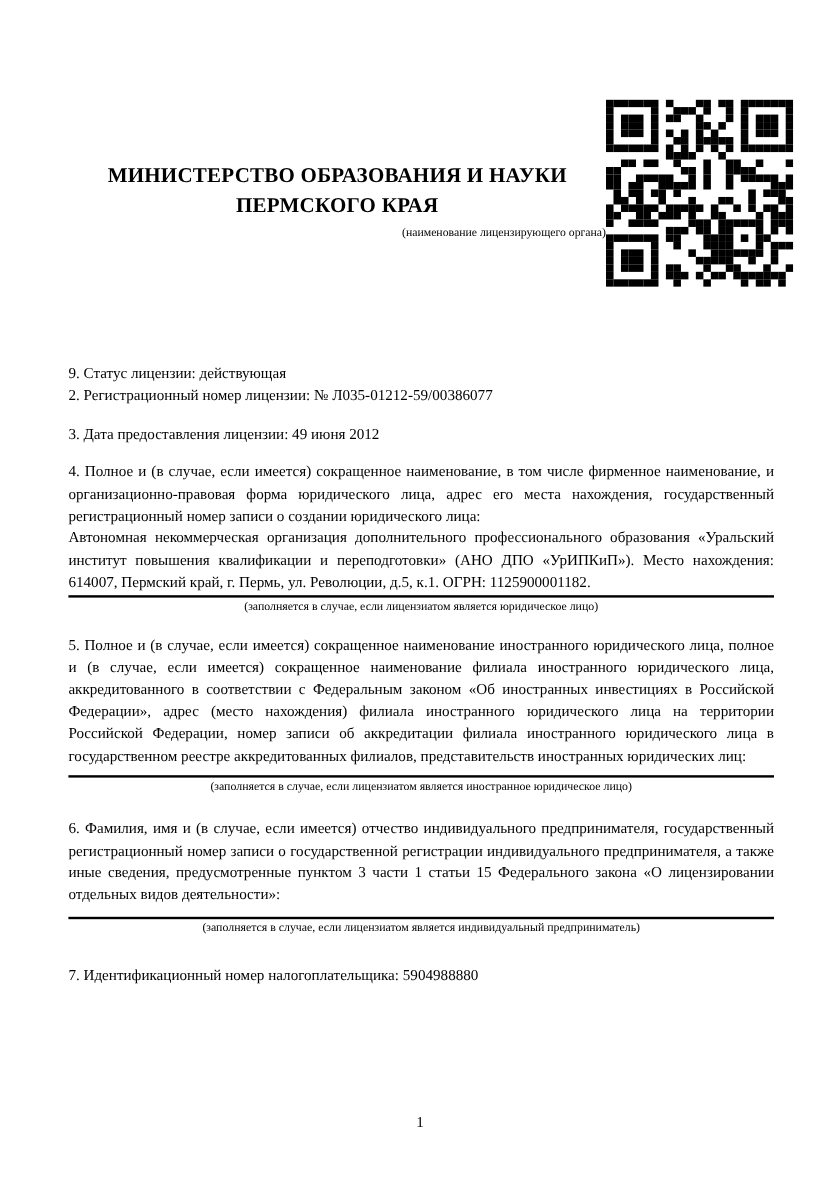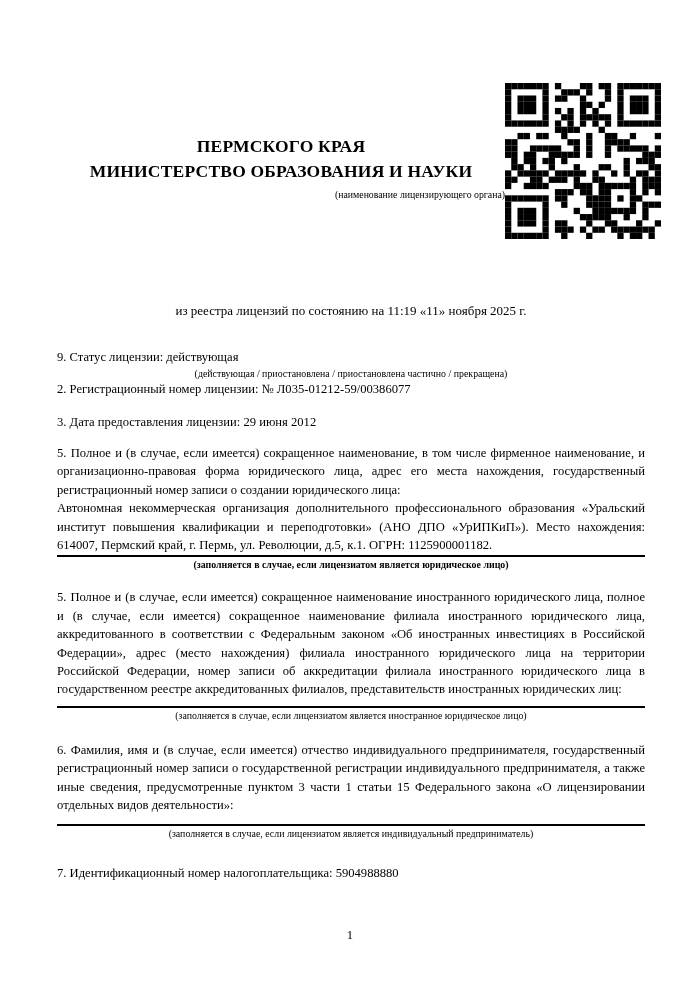--- a/index.html
+++ b/index.html
@@ -20,21 +20,21 @@
   .item{margin-top:0;}
   .just{text-align:justify;}
   .cap{font-size:9.9px;line-height:12px;text-align:center;}
   .rule{border-top:2px solid #000;height:0;margin-top:2px;}
   .mt-item1{margin-top:27px;}
   .cap-item1{margin-top:2px;}
   .mt-item2{}
   .mt-item3{margin-top:14px;}
   .mt-item4{margin-top:13px;}
   .mt-rule4{margin-top:1px;}
-  .mt-cap4{margin-top:2px;font-weight:bold;}
+  .mt-cap4{margin-top:2px;}
   .mt-item5{margin-top:17px;font-family:Liberation Serif, serif;}
   .mt-rule5{margin-top:7px;}
   .mt-cap5{margin-top:2px;}
   .mt-item6{margin-top:19px;}
   .mt-rule6{margin-top:9px;}
   .mt-cap6{margin-top:2px;}
   .mt-item7{margin-top:24px;}
   .qr{position:absolute;left:505px;top:83px;width:156px;height:156px;}
   .page-number{position:absolute;left:0;right:0;top:926px;text-align:center;font-size:12.6px;}
 </style>
@@ -364,37 +364,35 @@
     <rect x="81.12" y="149.76" width="6.29" height="6.29"></rect>
     <rect x="112.32" y="149.76" width="6.29" height="6.29"></rect>
     <rect x="124.80" y="149.76" width="6.29" height="6.29"></rect>
     <rect x="131.04" y="149.76" width="6.29" height="6.29"></rect>
     <rect x="143.52" y="149.76" width="6.29" height="6.29"></rect>
   </svg>
 
 <div class="content">
 
   <div class="org-header">
+    <div>МИНИСТЕРСТВО ОБРАЗОВАНИЯ И НАУКИ</div>
     <div>ПЕРМСКОГО КРАЯ</div>
-    <div>МИНИСТЕРСТВО ОБРАЗОВАНИЯ И НАУКИ</div>
   </div>
   <div class="org-caption">(наименование лицензирующего органа)</div>
 
   <div class="doc-title">
-    <div>из реестра лицензий по состоянию на 11:19 «11» ноября 2025 г.</div>
   </div>
 
   <div class="item mt-item1">9. Статус лицензии: действующая</div>
-  <div class="cap cap-item1">(действующая / приостановлена / приостановлена частично / прекращена)</div>
 
   <div class="item mt-item2">2. Регистрационный номер лицензии: № Л035-01212-59/00386077</div>
 
-  <div class="item mt-item3">3. Дата предоставления лицензии: 29 июня 2012</div>
-
-  <div class="item just mt-item4">5. Полное и (в случае, если имеется) сокращенное наименование, в том числе фирменное наименование, и организационно-правовая форма юридического лица, адрес его места нахождения, государственный регистрационный номер записи о создании юридического лица:</div>
+  <div class="item mt-item3">3. Дата предоставления лицензии: 49 июня 2012</div>
+
+  <div class="item just mt-item4">4. Полное и (в случае, если имеется) сокращенное наименование, в том числе фирменное наименование, и организационно-правовая форма юридического лица, адрес его места нахождения, государственный регистрационный номер записи о создании юридического лица:</div>
   <div class="item just">Автономная некоммерческая организация дополнительного профессионального образования «Уральский институт повышения квалификации и переподготовки» (АНО ДПО «УрИПКиП»). Место нахождения: 614007, Пермский край, г. Пермь, ул. Революции, д.5, к.1. ОГРН: 1125900001182.</div>
   <div class="rule mt-rule4"></div>
   <div class="cap mt-cap4">(заполняется в случае, если лицензиатом является юридическое лицо)</div>
 
   <div class="item just mt-item5">5. Полное и (в случае, если имеется) сокращенное наименование иностранного юридического лица, полное и (в случае, если имеется) сокращенное наименование филиала иностранного юридического лица, аккредитованного в соответствии с Федеральным законом «Об иностранных инвестициях в Российской Федерации», адрес (место нахождения) филиала иностранного юридического лица на территории Российской Федерации, номер записи об аккредитации филиала иностранного юридического лица в государственном реестре аккредитованных филиалов, представительств иностранных юридических лиц:</div>
   <div class="rule mt-rule5"></div>
   <div class="cap mt-cap5">(заполняется в случае, если лицензиатом является иностранное юридическое лицо)</div>
 
   <div class="item just mt-item6">6. Фамилия, имя и (в случае, если имеется) отчество индивидуального предпринимателя, государственный регистрационный номер записи о государственной регистрации индивидуального предпринимателя, а также иные сведения, предусмотренные пунктом 3 части 1 статьи 15 Федерального закона «О лицензировании отдельных видов деятельности»:</div>
   <div class="rule mt-rule6"></div>

